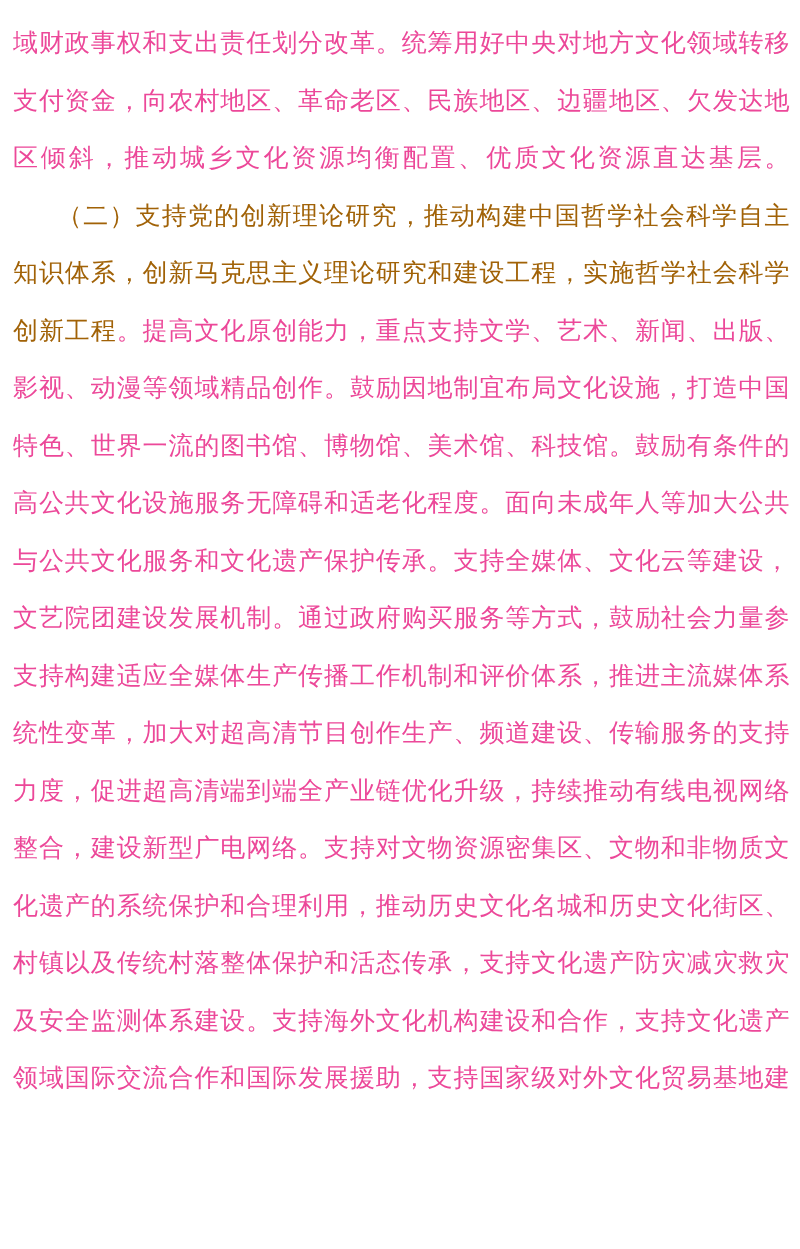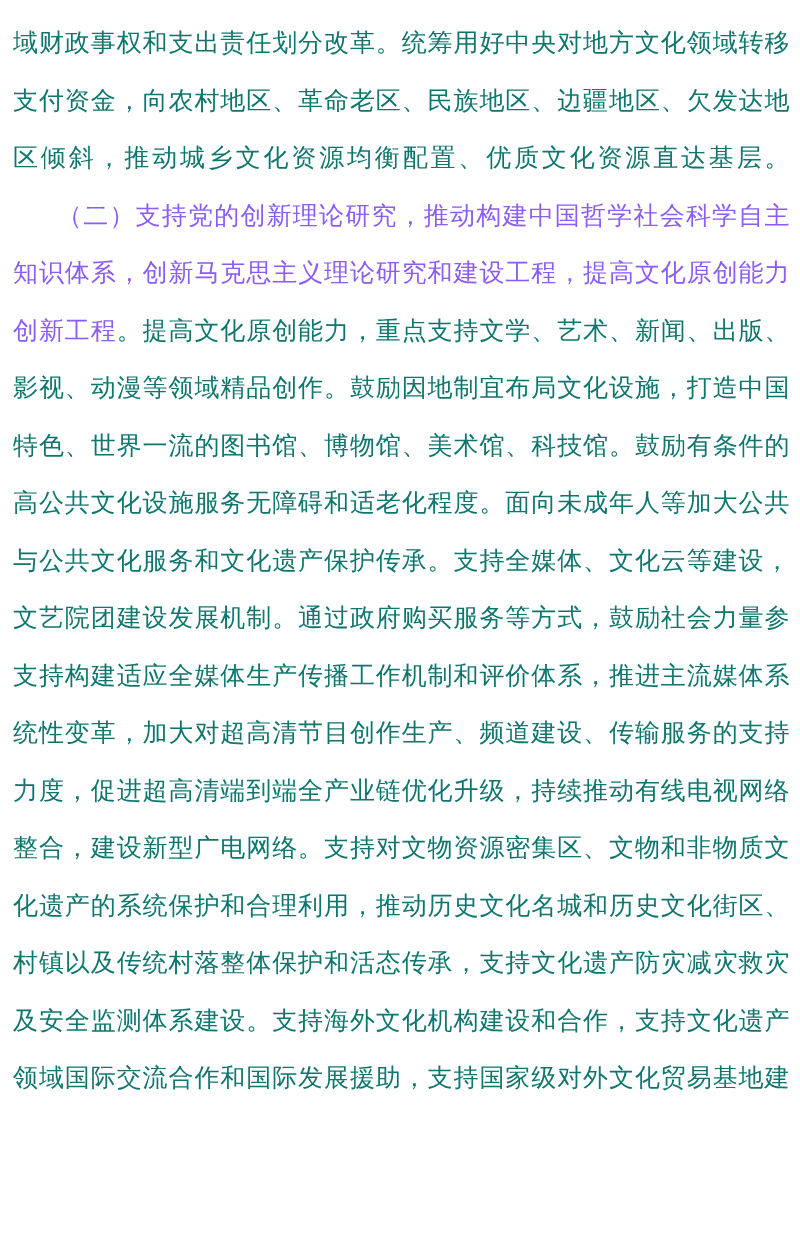--- a/index.html
+++ b/index.html
@@ -30,38 +30,38 @@
     overflow: hidden;
     text-align: justify;
     text-align-last: justify;
     color: #333333;
     letter-spacing: 0.5px;
   }
   .line.indent {
     text-indent: 44px;
   }
   .seg-normal {
-    color: #0f766e;
+    color: #ec4899;
     margin-top: 41px;
   }
   .seg-highlight {
-    color: #8b5cf6;
+    color: #a16207;
   }
 </style>
 </head>
 <body>
 
 <div class="page">
   <div class="article-body">
 
   <div class="line"><span class="seg-normal">域财政事权和支出责任划分改革。统筹用好中央对地方文化领域转移</span></div>
       <div class="line"><span class="seg-normal">支付资金，向农村地区、革命老区、民族地区、边疆地区、欠发达地</span></div>
       <div class="line"><span class="seg-normal">区倾斜，推动城乡文化资源均衡配置、优质文化资源直达基层。</span></div>
       <div class="line indent"><span class="seg-highlight">（二）支持党的创新理论研究，推动构建中国哲学社会科学自主</span></div>
-      <div class="line"><span class="seg-highlight">知识体系，创新马克思主义理论研究和建设工程，提高文化原创能力</span></div>
+      <div class="line"><span class="seg-highlight">知识体系，创新马克思主义理论研究和建设工程，实施哲学社会科学</span></div>
       <div class="line"><span class="seg-highlight">创新工程</span><span class="seg-normal">。提高文化原创能力，重点支持文学、艺术、新闻、出版、</span></div>
       <div class="line"><span class="seg-normal">影视、动漫等领域精品创作。鼓励因地制宜布局文化设施，打造中国</span></div>
       <div class="line"><span class="seg-normal">特色、世界一流的图书馆、博物馆、美术馆、科技馆。鼓励有条件的</span></div>
       <div class="line"><span class="seg-normal">高公共文化设施服务无障碍和适老化程度。面向未成年人等加大公共</span></div>
       <div class="line"><span class="seg-normal">与公共文化服务和文化遗产保护传承。支持全媒体、文化云等建设，</span></div>
       <div class="line"><span class="seg-normal">文艺院团建设发展机制。通过政府购买服务等方式，鼓励社会力量参</span></div>
       <div class="line"><span class="seg-normal">支持构建适应全媒体生产传播工作机制和评价体系，推进主流媒体系</span></div>
       <div class="line"><span class="seg-normal">统性变革，加大对超高清节目创作生产、频道建设、传输服务的支持</span></div>
       <div class="line"><span class="seg-normal">力度，促进超高清端到端全产业链优化升级，持续推动有线电视网络</span></div>
       <div class="line"><span class="seg-normal">整合，建设新型广电网络。支持对文物资源密集区、文物和非物质文</span></div>

